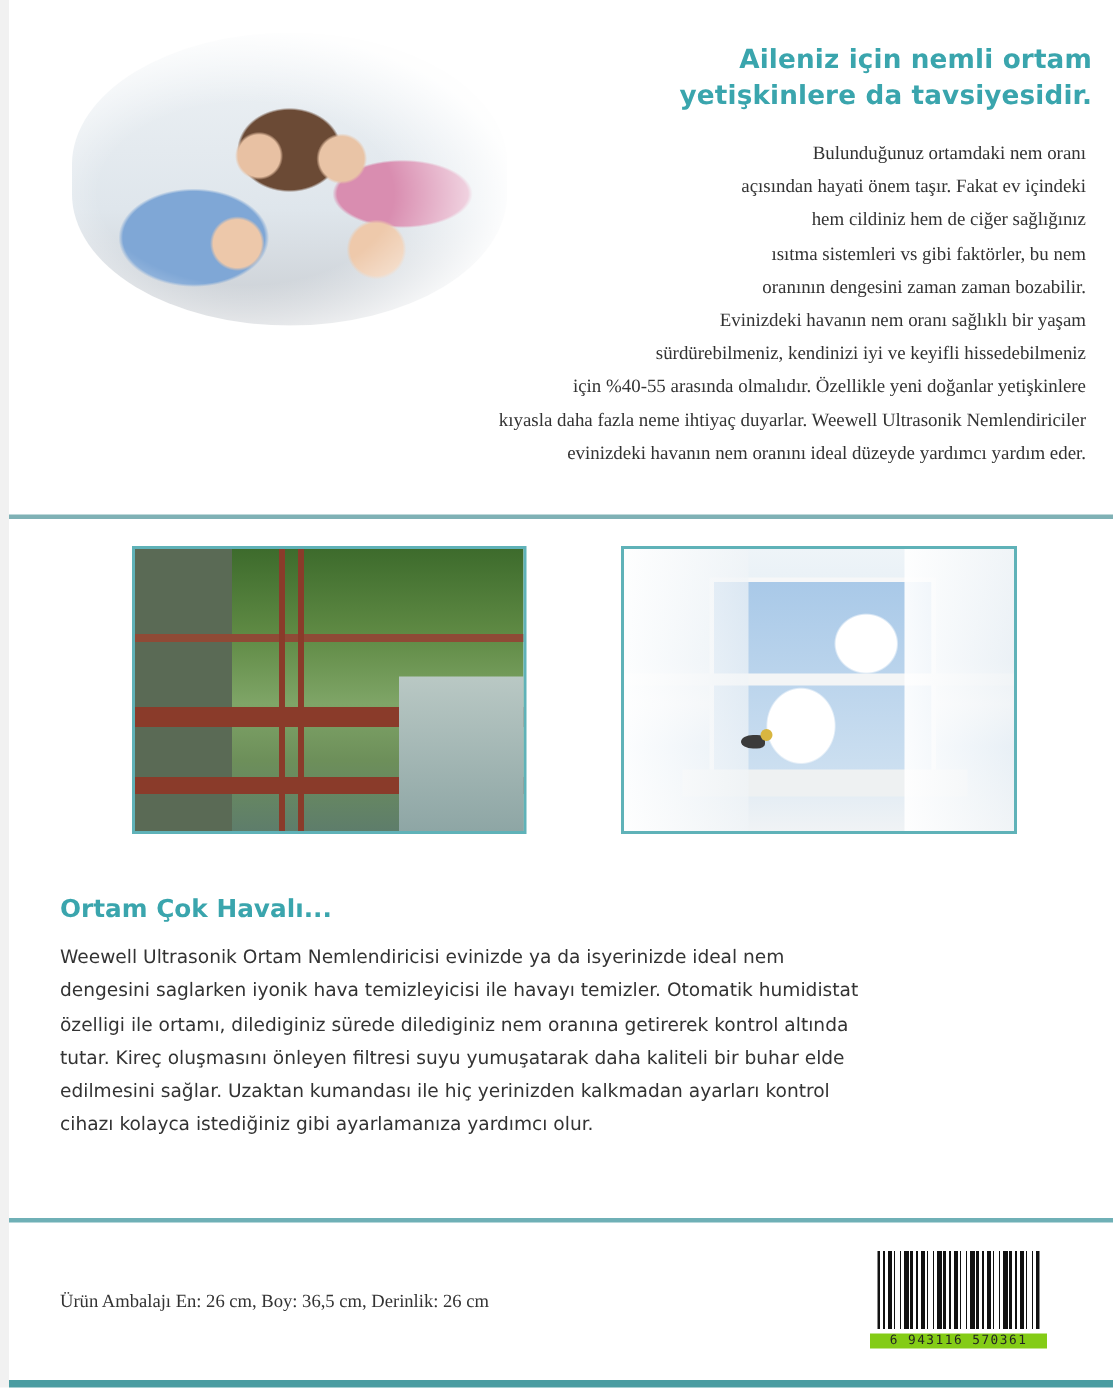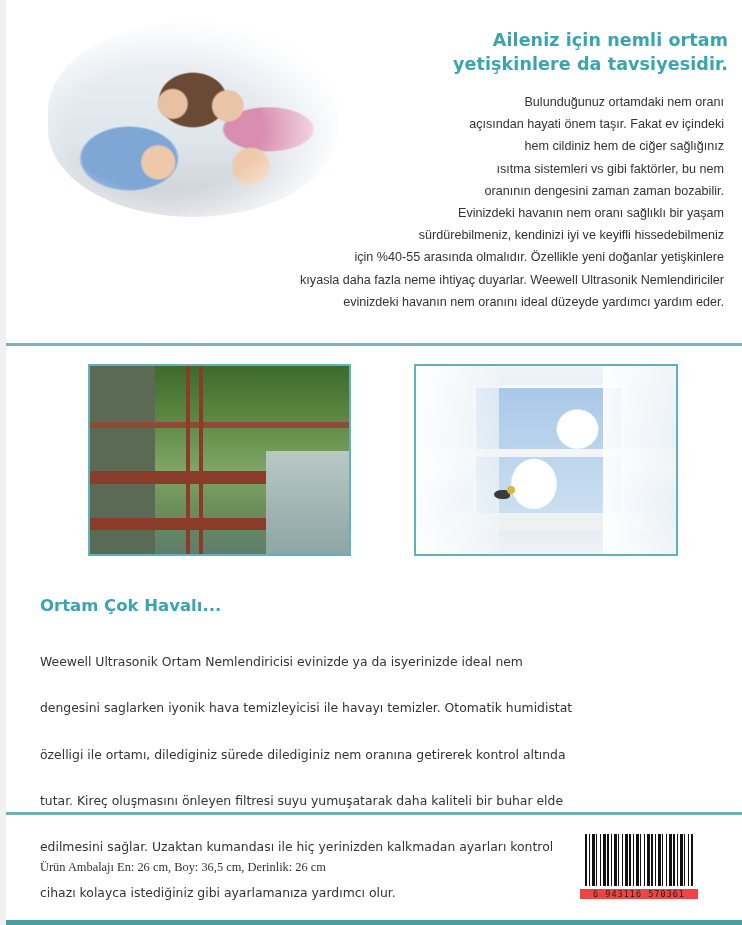--- a/index.html
+++ b/index.html
@@ -26,21 +26,21 @@
         radial-gradient(ellipse at 50% 40%, #6b4a35 0 16%, transparent 17%),
         linear-gradient(180deg, #eef2f5 0%, #dfe6ec 60%, #c9cdd2 100%);
     }
     .headline {
       position: absolute; right: 14px; top: 28px; text-align: right;
       color: #3aa5ad; font-weight: bold; font-size: 17.5px; line-height: 24px;
       font-family: "DejaVu Sans", sans-serif; letter-spacing: 0.1px; margin-left: 48px;
     }
     .intro {
       position: absolute; right: 18px; top: 91px; width: 690px; text-align: right;
-      font-family: Liberation Sans, sans-serif; font-size: 12.6px; line-height: 22.2px;
+      font-family: Liberation Serif, serif; font-size: 12.6px; line-height: 22.2px;
       color: #333;
     }
     .intro span { display: block; white-space: nowrap; }
 
     .rule { position: absolute; left: 6px; right: 0; height: 3px; background: #7fb1b5; }
     .rule.r1 { top: 343px; }
     .rule.r2 { top: 812px; height: 3px; background: #6fb0b6; }
     .rule.r3 { top: 920px; height: 5px; background: #4a9ca1; }
 
     .photo-frame {
@@ -93,41 +93,41 @@
     .section-title {
       position: absolute; left: 40px; top: 596px;
       color: #3aa5ad; font-weight: bold; font-size: 16.5px;
       font-family: "DejaVu Sans", sans-serif;
     }
     .body-text {
       position: absolute; left: 40px; top: 627px; width: 690px;
       font-size: 12.4px; line-height: 22.3px; color: #333;
       font-family: "DejaVu Sans", sans-serif;
     }
-    .body-text span { display: block; white-space: nowrap; margin-top: 24px; }
+    .body-text span { display: block; white-space: nowrap; }
 
     .dimensions {
       position: absolute; left: 40px; top: 860px;
       font-family: Liberation Serif, serif; font-size: 12.4px; color: #333;
     }
 
     .barcode {
       position: absolute; left: 580px; top: 829px; width: 118px; height: 70px;
     }
     .barcode .bars {
       position: absolute; left: 5px; top: 5px; width: 108px; height: 52px;
       background: repeating-linear-gradient(90deg,
         #111 0 2px, #fff 2px 4px, #111 4px 5px, #fff 5px 7px,
         #111 7px 10px, #fff 10px 11px, #111 11px 12px, #fff 12px 15px,
         #111 15px 16px, #fff 16px 18px, #111 18px 21px, #fff 21px 22px);
     }
     .barcode .digits {
       position: absolute; left: 0; bottom: 0; width: 118px; text-align: center;
       font-family: "DejaVu Sans Mono", monospace; font-size: 8.5px; color: #222;
-      letter-spacing: 1px; background: #ef4444;
+      letter-spacing: 1px; background: #84cc16;
     }
   </style>
 </head>
 <body>
 
 <div class="left-edge"></div>
 
 <div class="family-photo"></div>
 
 <div class="headline">

